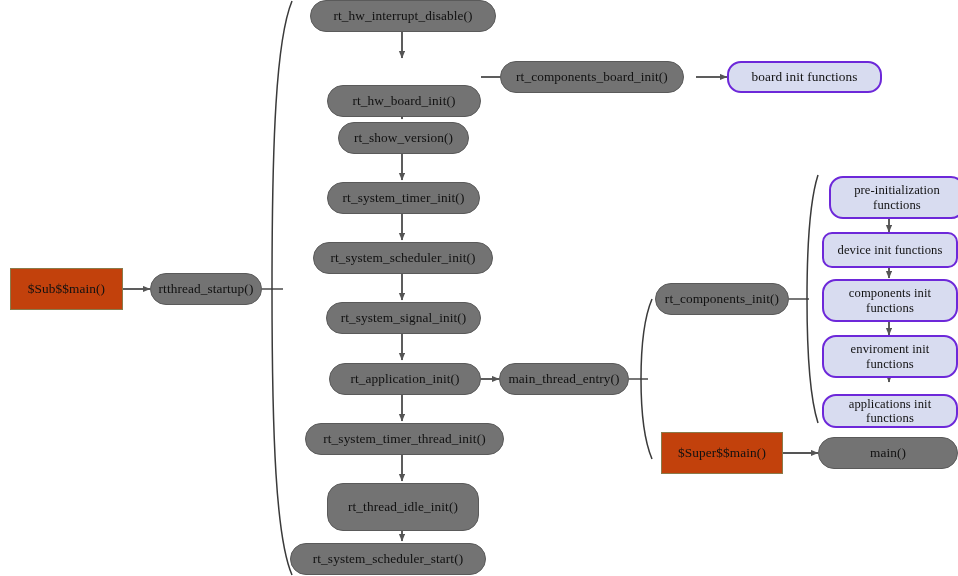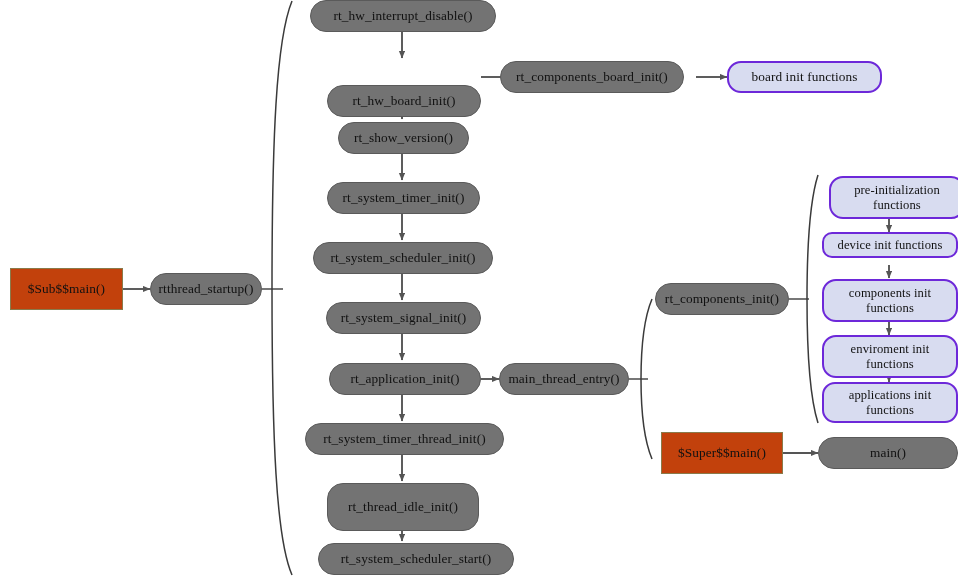--- a/index.html
+++ b/index.html
@@ -101,41 +101,41 @@
   <div class="node" style="left:313px;top:242px;width:180px;height:32px;">rt_system_scheduler_init()</div>
 
   <div class="node" style="left:326px;top:302px;width:155px;height:32px;">rt_system_signal_init()</div>
 
   <div class="node" style="left:329px;top:363px;width:152px;height:32px;">rt_application_init()</div>
 
   <div class="node" style="left:305px;top:423px;width:199px;height:32px;">rt_system_timer_thread_init()</div>
 
   <div class="node" style="left:327px;top:483px;width:152px;height:48px;">rt_thread_idle_init()</div>
 
-  <div class="node" style="left:318px;top:543px;width:196px;height:32px;">rt_system_scheduler_start()</div>
+  <div class="node" style="left:290px;top:543px;width:196px;height:32px;">rt_system_scheduler_start()</div>
 
   <div class="node" style="left:500px;top:61px;width:184px;height:32px;">rt_components_board_init()</div>
 
   <div class="node blue" style="left:727px;top:61px;width:155px;height:32px;">board init functions</div>
 
   <div class="node" style="left:499px;top:363px;width:130px;height:32px;">main_thread_entry()</div>
 
   <div class="node" style="left:655px;top:283px;width:134px;height:32px;">rt_components_init()</div>
 
   <div class="node cream" style="left:661px;top:432px;width:122px;height:42px;">$Super$$main()</div>
 
   <div class="node" style="left:818px;top:437px;width:140px;height:32px;">main()</div>
 
   <div class="node blue small" style="left:822px;top:176px;width:136px;height:43px;margin-left:7px;">pre-initialization
 functions</div>
 
-  <div class="node blue small" style="left:822px;top:232px;width:136px;height:26px;border-radius:10px;">device init functions</div>
+  <div class="node blue small" style="left:822px;top:232px;width:136px;height:36px;border-radius:10px;">device init functions</div>
 
   <div class="node blue small" style="left:822px;top:279px;width:136px;height:43px;">components init
 functions</div>
 
   <div class="node blue small" style="left:822px;top:335px;width:136px;height:43px;">enviroment init
 functions</div>
 
-  <div class="node blue small" style="left:822px;top:382px;width:136px;height:41px;border-radius:13px;">applications init
+  <div class="node blue small" style="left:822px;top:394px;width:136px;height:34px;">applications init
 functions</div>
 
 </div>
 
 </body></html>

